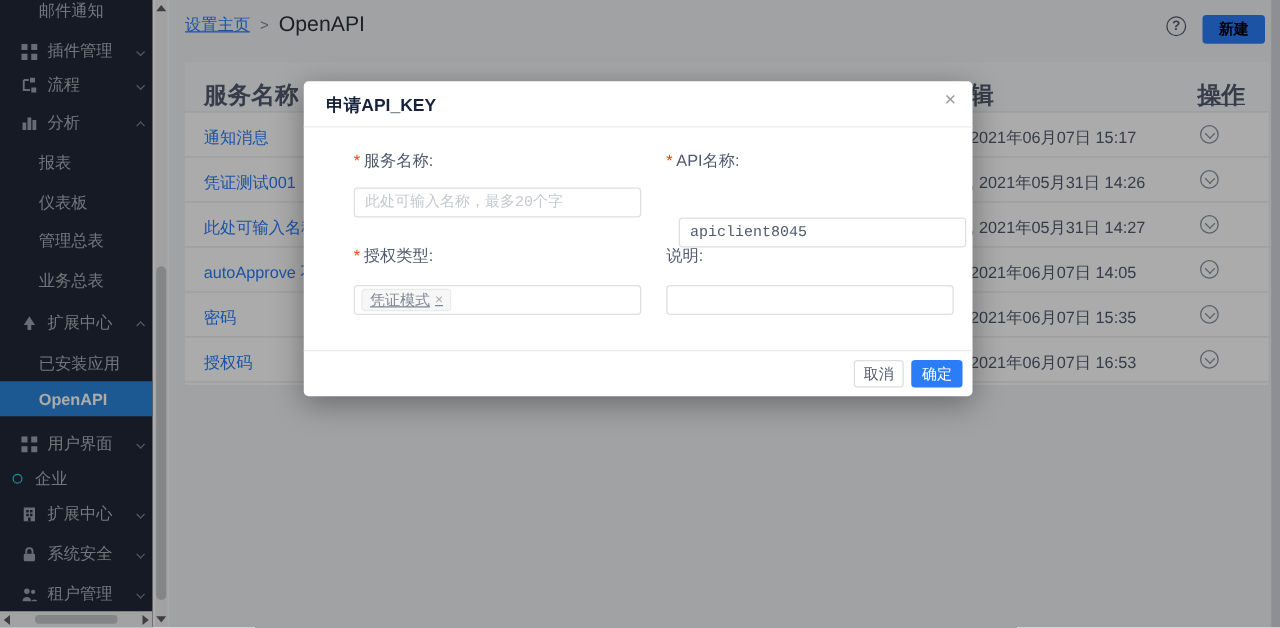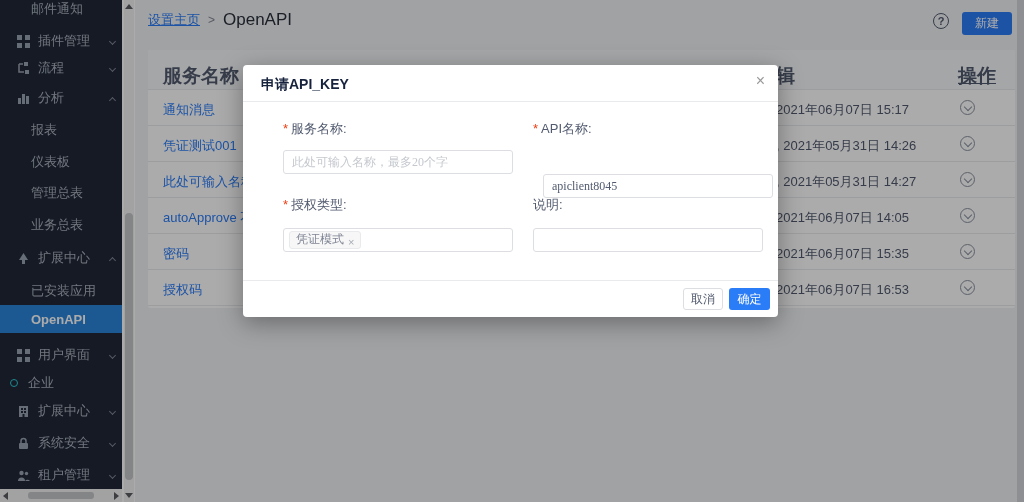--- a/index.html
+++ b/index.html
@@ -29,21 +29,21 @@
   .tri-left { position:absolute; left:3px; top:3px; width:0; height:0; border-top:4px solid transparent; border-bottom:4px solid transparent; border-right:5px solid #5a5d63; }
   .tri-right { position:absolute; right:3px; top:3px; width:0; height:0; border-top:4px solid transparent; border-bottom:4px solid transparent; border-left:5px solid #5a5d63; }
 
   
   .main { position:absolute; left:135px; top:0; width:882px; height:502px; background:#f0f2f5; }
   .crumbs { position:absolute; left:13px; top:10px; display:flex; align-items:center; }
   .crumb-link { color:#2b7cf7; font-size:13px; text-decoration:underline; cursor:pointer; }
   .crumb-sep { color:#808695; font-size:12px; margin:0 8px; }
   .page-title { color:#2a2f3a; font-size:17px; }
   .help-btn { position:absolute; left:798px; top:13px; width:16px; height:16px; border:1.4px solid #515a6e; border-radius:50%; color:#515a6e; font-size:11px; font-weight:bold; display:flex; align-items:center; justify-content:center; cursor:pointer; }
-  .new-btn { position:absolute; left:827px; top:12px; width:50px; height:23px; background:#2b7cf7; border:none; border-radius:3px; color:#ffffff; font-size:12px; cursor:pointer; }
+  .new-btn { position:absolute; left:827px; top:12px; width:50px; height:23px; background:#2b7cf7; border:none; border-radius:3px; color:#000000; font-size:12px; cursor:pointer;font-weight:bold; }
 
   .card { position:absolute; left:13px; top:50px; width:867px; height:258px; background:#ffffff; border-radius:2px; }
   .t-head { position:relative; height:40px; background:#f7f8fa; border-bottom:1px solid #e8eaec; font-size:19px; font-weight:bold; color:#515a6e; }
   .t-head .c1 { position:absolute; left:15px; top:13px; }
   .t-head .c2 { position:absolute; left:628px; top:13px; }
   .t-head .c3 { position:absolute; left:810px; top:13px;text-decoration:underline; }
   .t-row { position:relative; height:36px; border-bottom:1px solid #e8eaec; font-size:13px; white-space:nowrap; }
   .t-row .name { position:absolute; left:15px; top:11px; color:#2b7cf7; cursor:pointer; }
   .t-row .edited { position:absolute; left:628px; top:11px; color:#515a6e; }
   .act-ic { position:absolute; left:812px; top:10px; width:15px; height:15px; border:1px solid #8a919e; border-radius:50%; cursor:pointer; }
@@ -53,24 +53,24 @@
 
   
   .overlay { position:absolute; left:0; top:0; width:1024px; height:502px; background:rgba(0,0,0,0.33); z-index:40; }
   .modal { position:absolute; left:243px; top:65px; width:535px; height:252px; background:#ffffff; border-radius:4px; box-shadow:0 6px 24px rgba(0,0,0,0.35); z-index:60; }
   .m-head { position:relative; height:37px; border-bottom:1px solid #e8eaec; }
   .m-title { position:absolute; left:18px; top:11px; font-size:14px; font-weight:bold; color:#17233d; }
   .m-close { position:absolute; right:13px; top:8px; font-size:16px; color:#999; cursor:pointer; line-height:1; }
   .m-body { position:relative; height:150px; }
   .f-label { position:absolute; font-size:13px; color:#515a6e; }
   .req { color:#ed4014; margin-right:3px; }
-  .f-input { position:absolute; width:230px; height:24px; border:1px solid #dcdee2; border-radius:3px; font-size:12px; color:#515a6e; padding:0 8px; background:#fff; font-family:Liberation Serif, serif; }
+  .f-input { position:absolute; width:230px; height:24px; border:1px solid #dcdee2; border-radius:3px; font-size:12px; color:#515a6e; padding:0 8px; background:#fff; font-family:Liberation Mono, monospace; }
   .f-input::placeholder { color:#c5c8ce; }
   .sel-box { position:absolute; width:230px; height:24px; border:1px solid #dcdee2; border-radius:3px; background:#fff; cursor:pointer; }
-  .tag { position:absolute; left:5px; top:2px; height:18px; background:#f7f7f7; border:1px solid #e8eaec; border-radius:3px; font-size:12px; color:#808695; display:flex; align-items:flex-end; padding:0 6px; gap:4px; }
+  .tag { position:absolute; left:5px; top:2px; height:18px; background:#f7f7f7; border:1px solid #e8eaec; border-radius:3px; font-size:12px; color:#808695; display:flex; align-items:center; padding:0 6px; gap:4px;text-decoration:underline; }
   .tag .tx { color:#a6abb3; font-size:11px; cursor:pointer; }
   .m-foot { position:absolute; left:0; right:0; bottom:0; height:37px; border-top:1px solid #e8eaec; }
   .btn-cancel { position:absolute; left:440px; top:7px; width:40px; height:22px; background:#fff; border:1px solid #dcdee2; border-radius:3px; font-size:12px; color:#515a6e; cursor:pointer; }
   .btn-ok { position:absolute; left:486px; top:7px; width:41px; height:22px; background:#2b7cf7; border:none; border-radius:3px; font-size:12px; color:#fff; cursor:pointer; }
 
   svg.mini { width:13px; height:13px; }
 </style>
 </head>
 <body>
 

